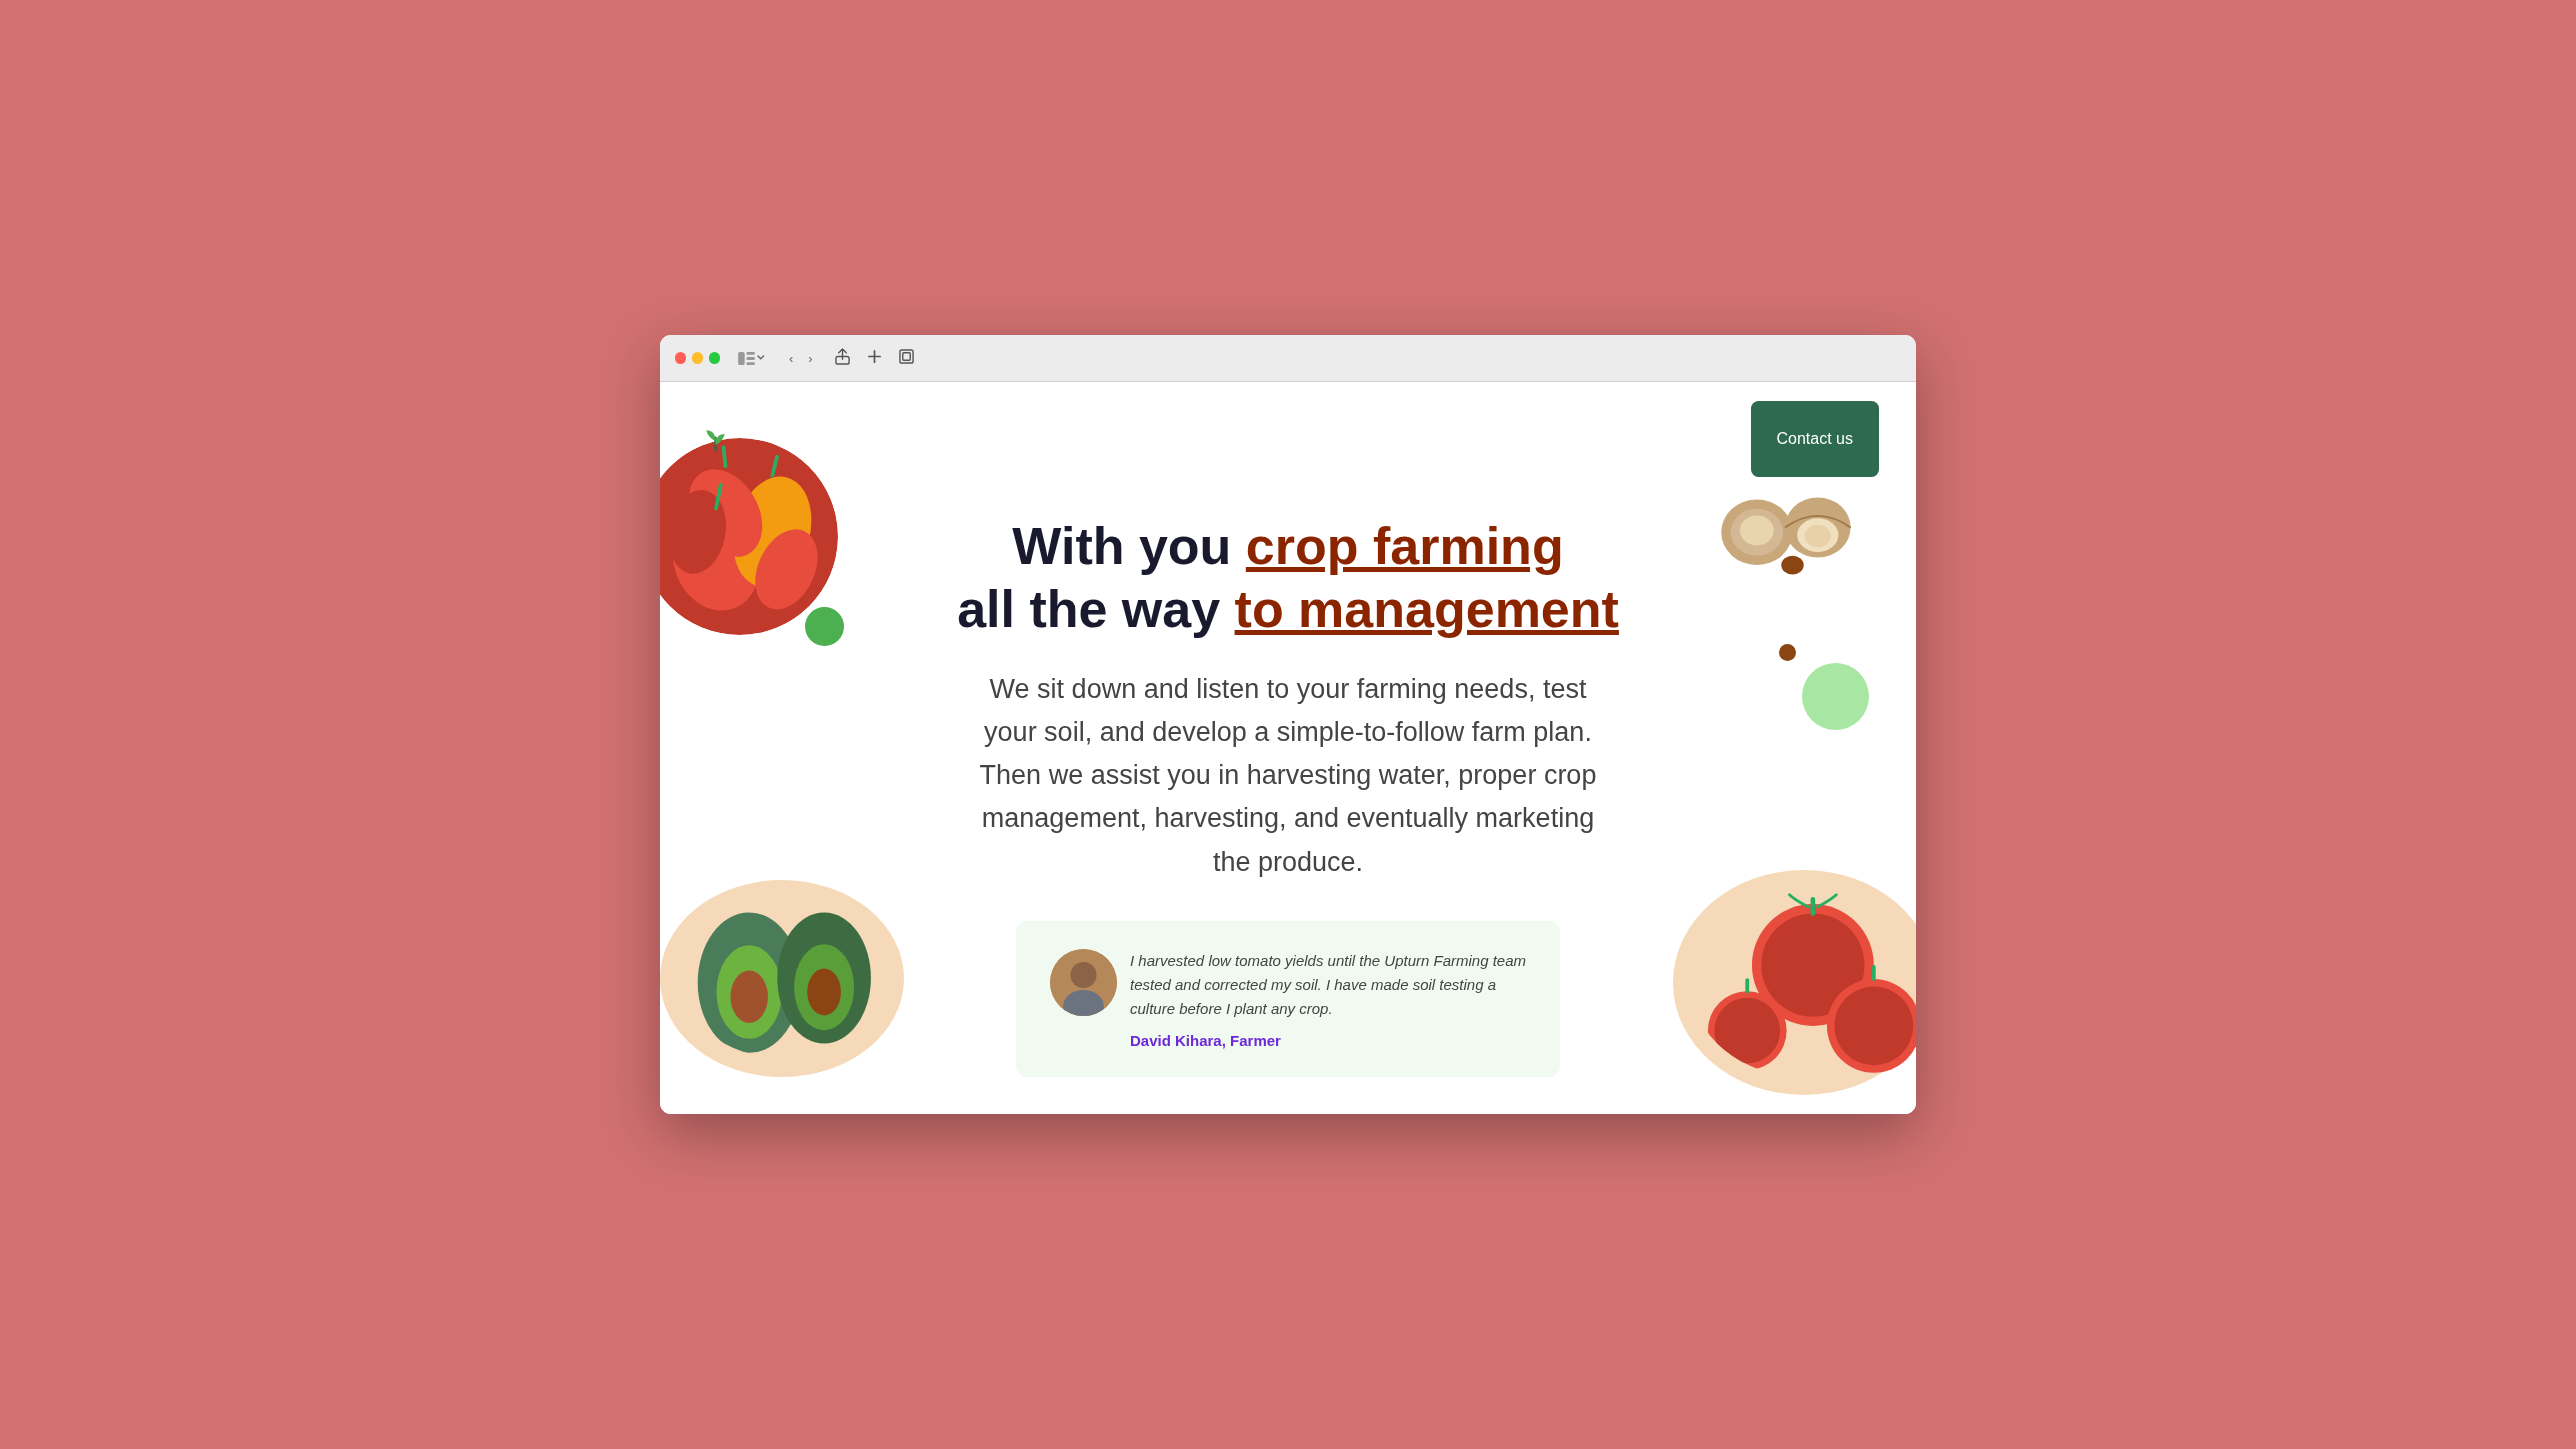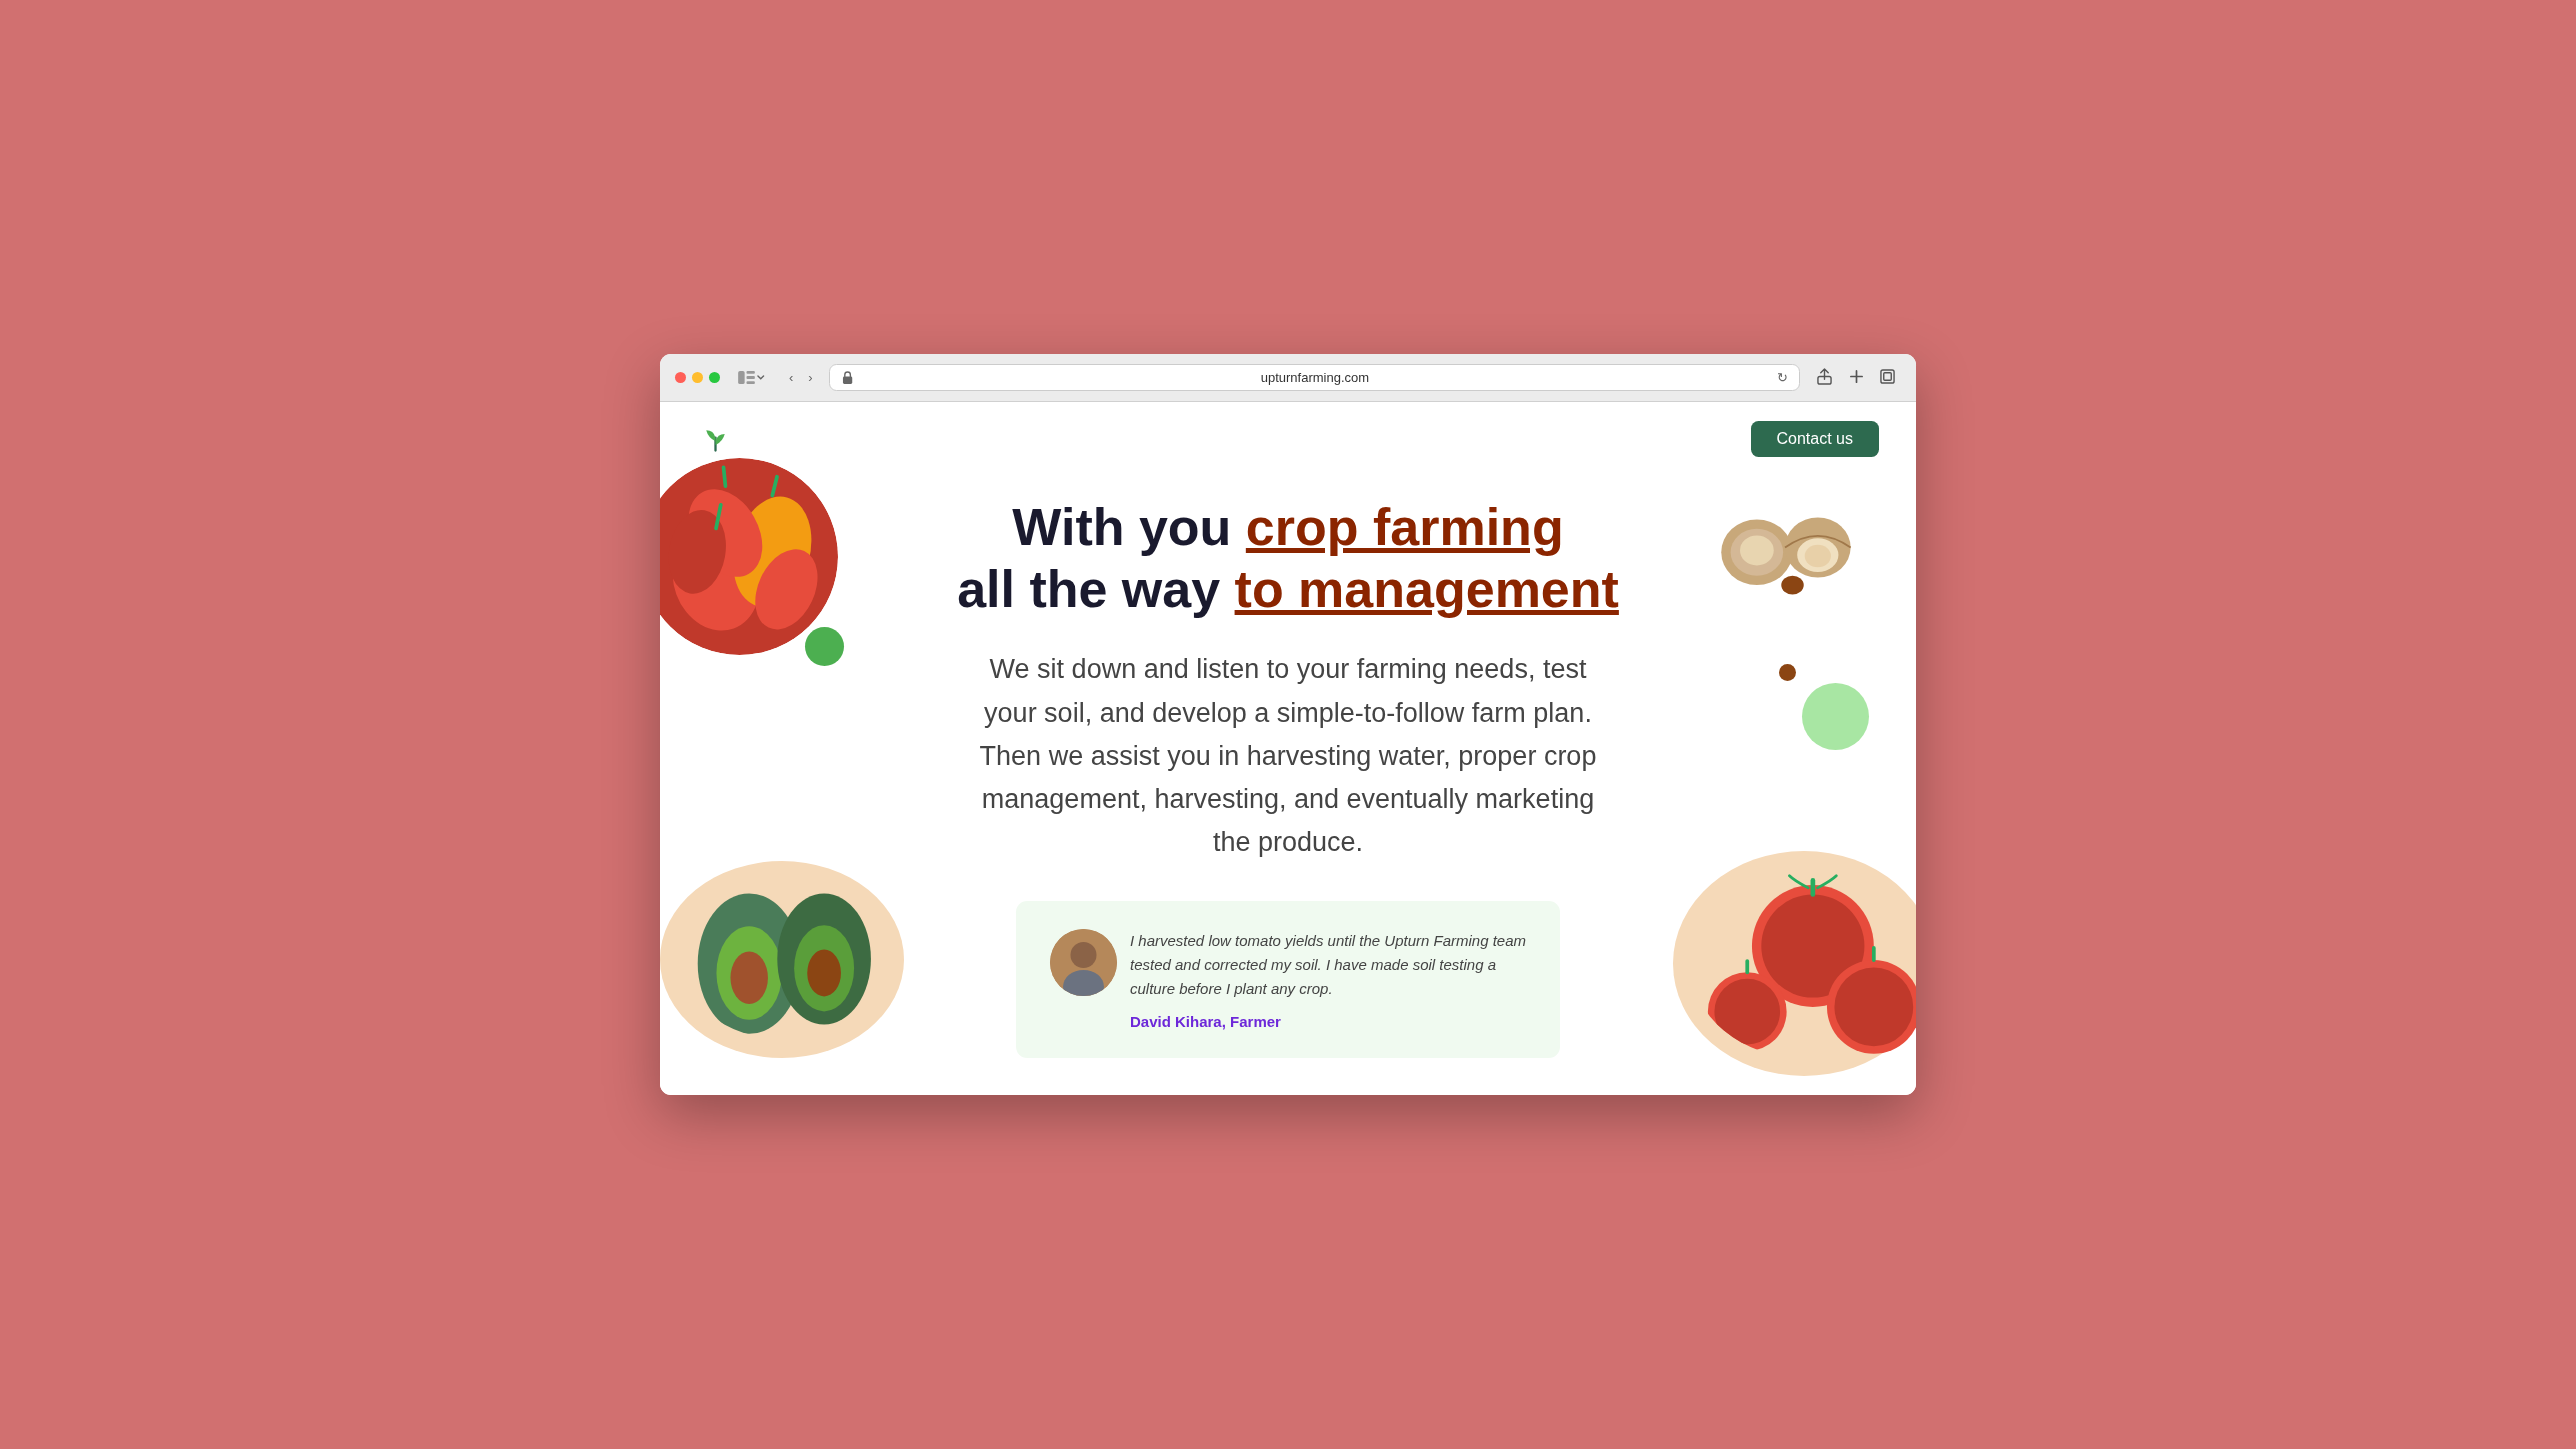--- a/index.html
+++ b/index.html
@@ -138,21 +138,21 @@
     .logo-icon {
       width: 37px;
       height: 37px;
     }
 
     .contact-btn {
       background: #2d6a4f;
       color: #fff;
       border: none;
       border-radius: 7.5px;
-      padding: 9px 26px;
+      padding: 29px 26px;
       font-size: 16px;
       font-weight: 500;
       cursor: pointer;
     }
 
     
     .hero {
       text-align: center;
       padding: 19px 56px 0;
       position: relative;
@@ -344,28 +344,20 @@
       <svg width="7.5" height="5.6" viewBox="0 0 8 6" fill="none">
         <path d="M1 1l3 3 3-3" stroke="#666" stroke-width="1.5" stroke-linecap="round"></path>
       </svg>
     </div>
 
     <div class="browser-controls">
       <button class="browser-btn">‹</button>
       <button class="browser-btn">›</button>
     </div>
 
-    <div class="address-bar">
-      <svg width="11.2" height="13" viewBox="0 0 12 14" fill="none">
-        <rect x="1" y="6" width="10" height="8" rx="1.5" fill="#666"></rect>
-        <path d="M3 6V4a3 3 0 016 0v2" stroke="#666" stroke-width="1.5" fill="none" stroke-linecap="round"></path>
-      </svg>
-      <span class="address-text">upturnfarming.com</span>
-      <button class="reload-btn">↻</button>
-    </div>
 
     <div class="browser-right-controls">
       <button class="browser-btn">
         <svg width="15" height="17" viewBox="0 0 16 18" fill="none">
           <path d="M8 1v11M4 5L8 1l4 4" stroke="#555" stroke-width="1.5" stroke-linecap="round" stroke-linejoin="round"></path>
           <rect x="1" y="9" width="14" height="8" rx="2" stroke="#555" stroke-width="1.5" fill="none"></rect>
         </svg>
       </button>
       <button class="browser-btn">
         <svg width="15" height="15" viewBox="0 0 16 16" fill="none">

